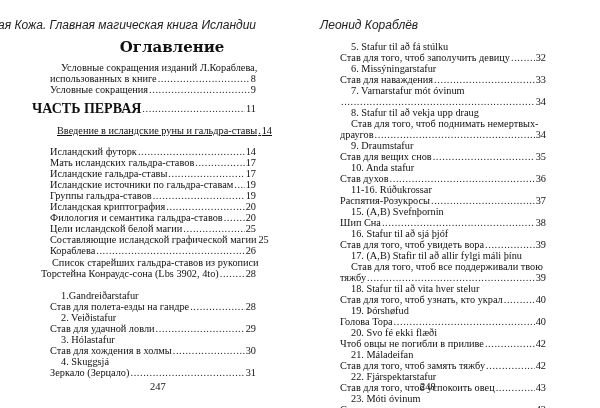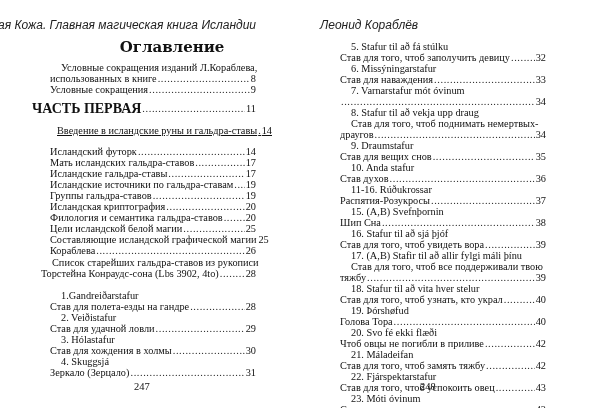--- a/index.html
+++ b/index.html
@@ -16,21 +16,21 @@
                font-family:"DejaVu Serif", serif; font-weight:bold; font-size:15px; color:#111; }
   .toc { position:absolute; font-size:10.3px; line-height:11px; }
   .entry { display:flex; align-items:flex-end; white-space:nowrap; }
   .entry .lbl { flex:0 0 auto; }
   .entry .dots { flex:1 1 auto; overflow:hidden; margin:0 1px; letter-spacing:0.6px; color:#222; }
   .entry .dots::after { content:"................................................................................................................................................"; }
   .entry .pg { flex:0 0 auto; }
   .line { white-space:nowrap;padding-left:11px; }
   .part .lbl { font-weight:bold; font-size:14px; }
   .folio { position:absolute; top:381px; font-size:10.5px; }
-  #page-left .folio { left:134px; }
+  #page-left .folio { left:150px; }
   #page-right .folio { left:120px; }
 </style>
 </head>
 <body>
 
 <div class="page" id="page-left">
   <div class="running-head">Серая Кожа. Главная магическая книга Исландии</div>
   <div class="toc-title">Оглавление</div>
 
   <div class="toc" style="top:62px; left:50px; width:206px;">

